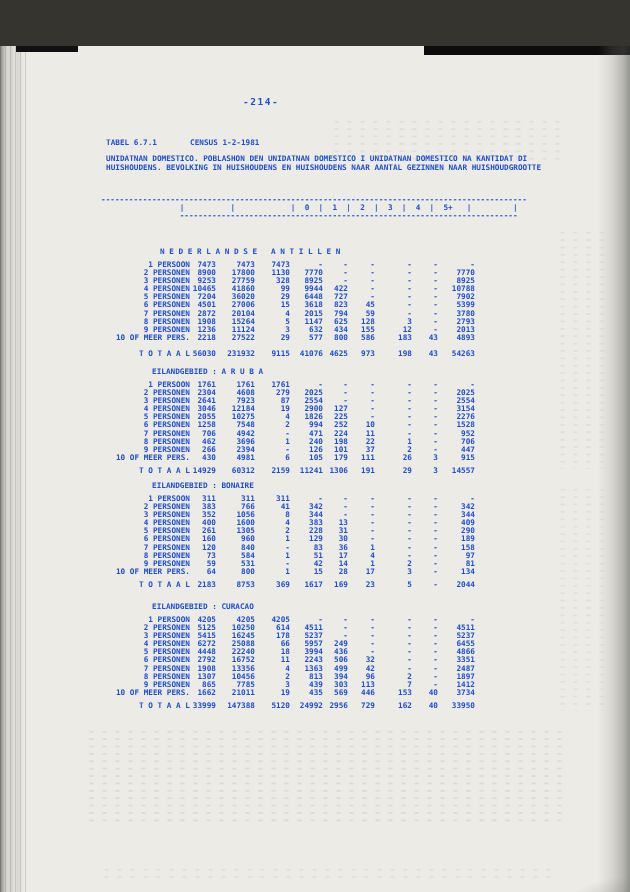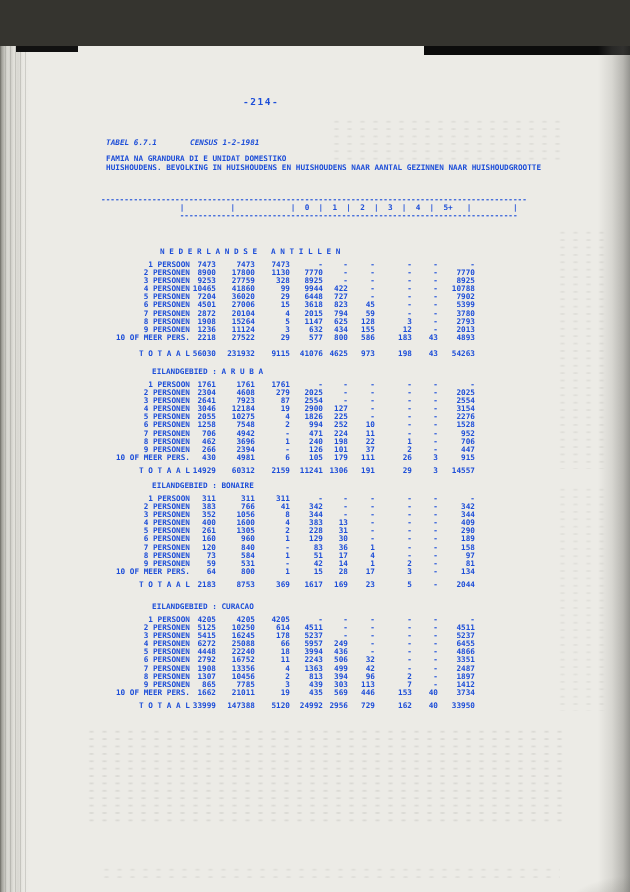--- a/index.html
+++ b/index.html
@@ -16,21 +16,21 @@
   .edge-right{position:absolute;left:598px;top:0;width:32px;height:892px;
     background:linear-gradient(90deg,rgba(140,139,133,0) 0,rgba(140,139,133,.22) 14px,rgba(105,104,99,.40) 25px,rgba(62,62,58,.5) 32px);}
   .curl{position:absolute;left:552px;top:828px;width:78px;height:50px;
     background:radial-gradient(ellipse at 100% 100%,rgba(110,109,102,.55),rgba(110,109,102,0) 68%);}
   
   .ghost{position:absolute;pointer-events:none;filter:blur(.4px);
     background-image:radial-gradient(ellipse 5px 1.6px at 50% 50%,rgba(104,104,96,.55),rgba(104,104,96,0) 70%);
     background-size:13px 7.4px;}
   
   .pagenum{position:absolute;left:243px;top:50px;font-weight:bold;font-size:9.5px;letter-spacing:1.5px;white-space:pre;}
-  .tref,.cref{position:absolute;top:92px;font-weight:bold;font-size:7.7px;white-space:pre;font-style:italic;}
+  .tref,.cref{position:absolute;top:92px;font-weight:bold;font-size:7.7px;white-space:pre;}
   .tref{left:106px;} .cref{left:190px;}
   .titles{position:absolute;left:106px;top:109px;}
   .titles div{font-weight:bold;font-size:7.7px;line-height:8.5px;white-space:pre;}
   .thead{position:absolute;left:101px;top:150px;}
   .thead div{font-weight:bold;font-size:7.7px;line-height:8px;white-space:pre;}
   .sect-h{position:absolute;font-weight:bold;font-size:7.7px;line-height:8px;white-space:pre;}
   .rows{position:absolute;left:101px;width:374px;}
   .trow{display:grid;grid-template-columns:89px 26px 39px 35px 33px 25px 27px 37px 26px 37px;
         height:8.1px;line-height:8.1px;font-size:7.7px;font-weight:bold;}
   .c{display:block;}
@@ -53,21 +53,21 @@
   <div class="ghost" style="left:556px;top:183px;width:52px;height:240px;opacity:.30"></div>
   <div class="ghost" style="left:556px;top:440px;width:52px;height:225px;opacity:.26"></div>
   <div class="ghost" style="left:85px;top:682px;width:480px;height:95px;opacity:.40"></div>
   <div class="ghost" style="left:100px;top:820px;width:460px;height:14px;opacity:.30"></div>
 
   <div class="pagenum">-214-</div>
   <span class="tref">TABEL 6.7.1</span>
   <span class="cref">CENSUS 1-2-1981</span>
 
   <div class="titles">
-    <div>FAMIA NA GRANDURA DI E UNIDAT DOMESTIKO</div>
+    <div>UNIDATNAN DOMESTICO. POBLASHON DEN UNIDATNAN DOMESTICO I UNIDATNAN DOMESTICO NA KANTIDAT DI</div>
     <div>HUISHOUDENS. BEVOLKING IN HUISHOUDENS EN HUISHOUDENS NAAR AANTAL GEZINNEN NAAR HUISHOUDGROOTTE</div>
   </div>
 
   <div class="thead">
       <div>--------------------------------------------------------------------------------------------</div>
       <div>                 |          |            |  0  |  1  |  2  |  3  |  4  |  5+   |         |</div>
       <div>                 -------------------------------------------------------------------------</div>
     </div>
 
   <div class="sect-h" style="left:160px;top:202px">N E D E R L A N D S E   A N T I L L E N</div>

